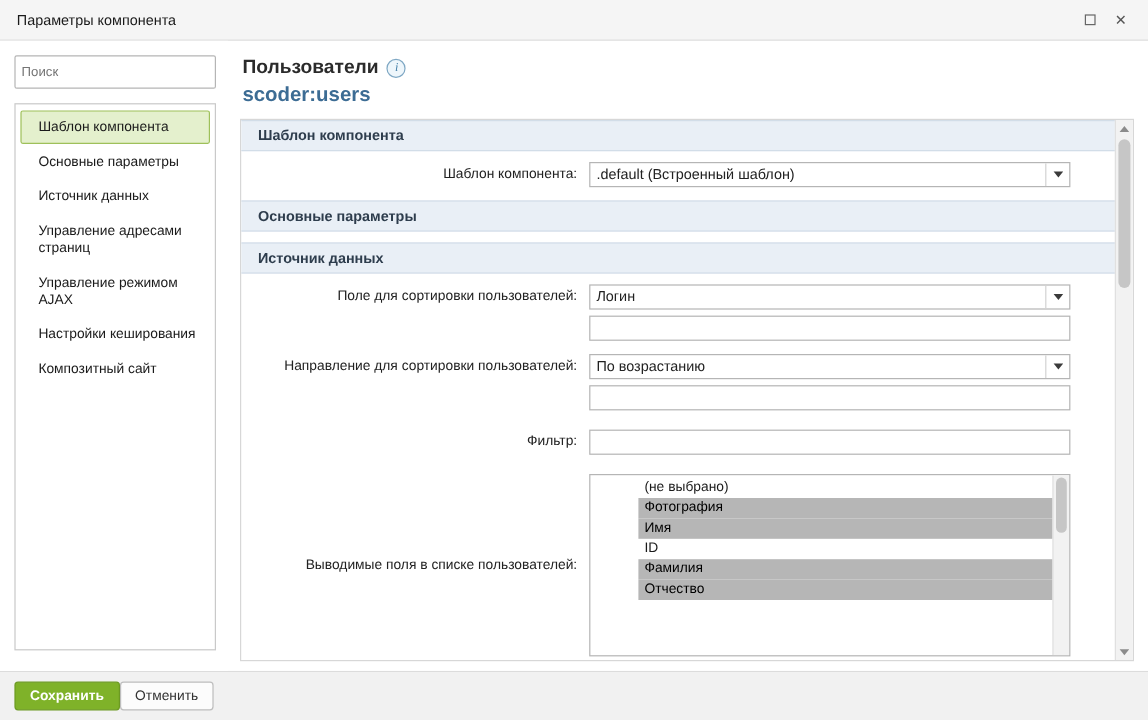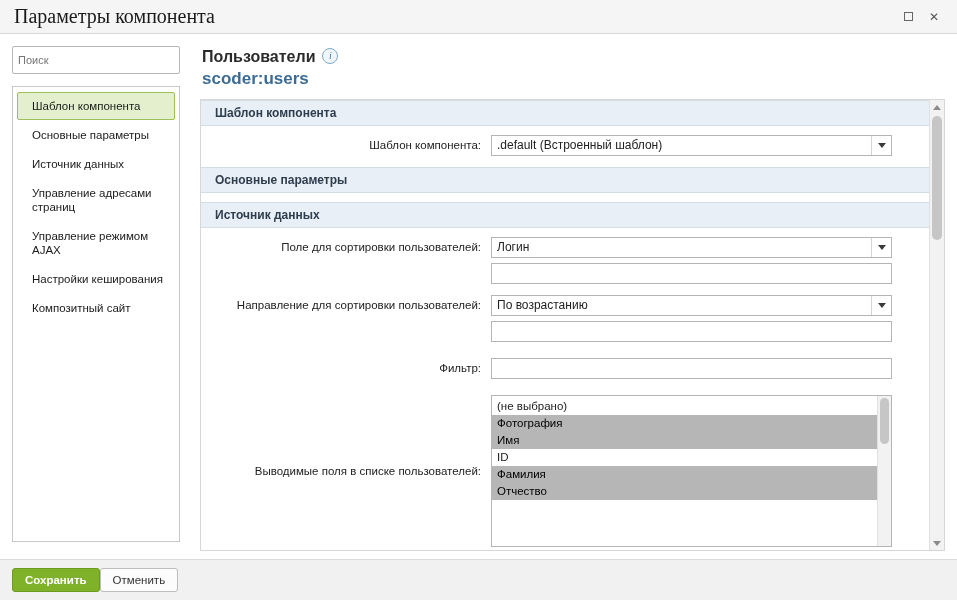--- a/index.html
+++ b/index.html
@@ -28,24 +28,23 @@
   .titlebar {
     height: 33px;
     background: #f5f5f5;
     border-bottom: 1px solid #d9d9d9;
     display: flex;
     align-items: center;
     padding: 0 10px 0 14px;
     flex: 0 0 auto;
   }
   .titlebar .title {
-    font-size: 20px;
+    font-size: 12px;
     color: #1a1a1a;
     flex: 1 1 auto;
-    font-family: Liberation Serif, serif;
   }
   .win-btn {
     width: 26px;
     height: 22px;
     display: flex;
     align-items: center;
     justify-content: center;
     color: #555;
     font-size: 12px;
     cursor: default;
@@ -109,20 +108,21 @@
   
   .rightpane {
     flex: 1 1 auto;
     padding: 14px 12px 0 10px;
     box-sizing: border-box;
     position: relative;
     overflow: hidden;
   }
   .page-head {
     display: flex;
+    align-items: center;
     gap: 7px;
     margin-left: 2px;
   }
   .page-title {
     font-size: 16px;
     font-weight: bold;
     color: #2b2b2b;
   }
   .info-icon {
     width: 14px;
@@ -244,20 +244,21 @@
     top: 0; left: 0; right: 13px; bottom: 0;
     padding: 2px 0 0 0;
   }
   .opt {
     font-size: 11.5px;
     line-height: 15px;
     padding: 1px 0 1px 5px;
     color: #1a1a1a;
     cursor: default;
     white-space: nowrap;
+    margin-left: 40px;
   }
   .opt.selected {
     background: #b6b6b6;
     color: #000;
   }
   
   .vscroll {
     position: absolute;
     top: 0; right: 0; bottom: 0;
     width: 14px;

